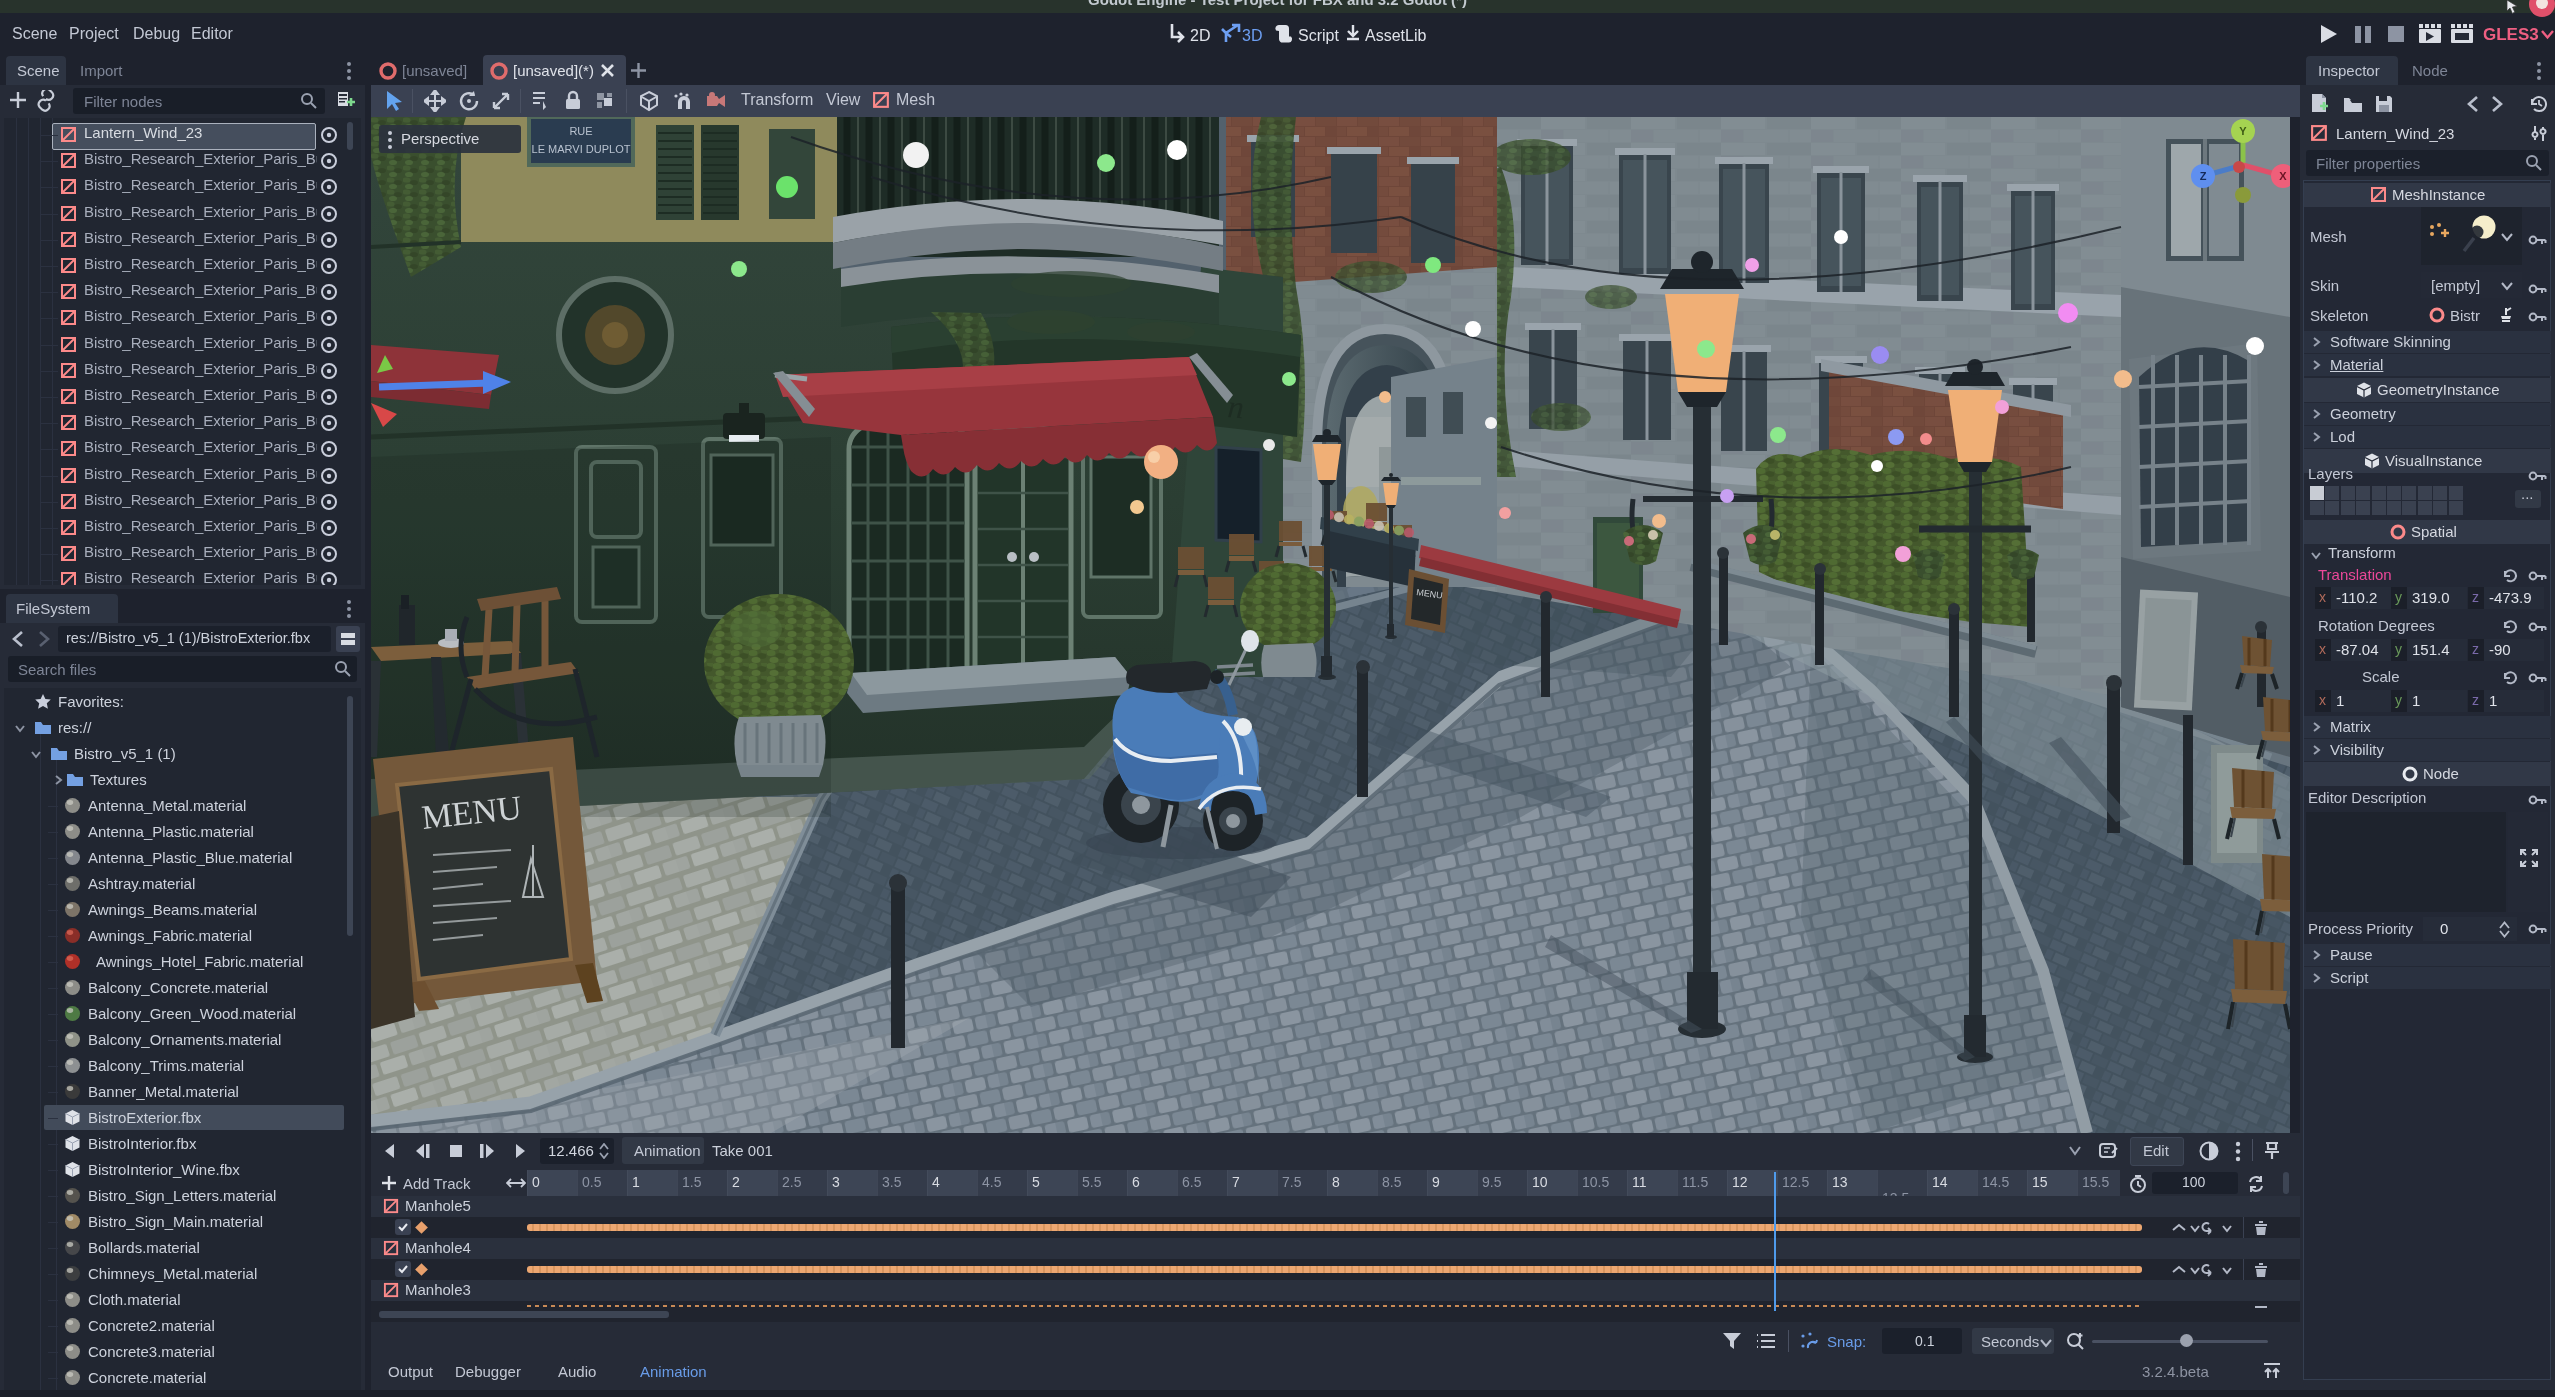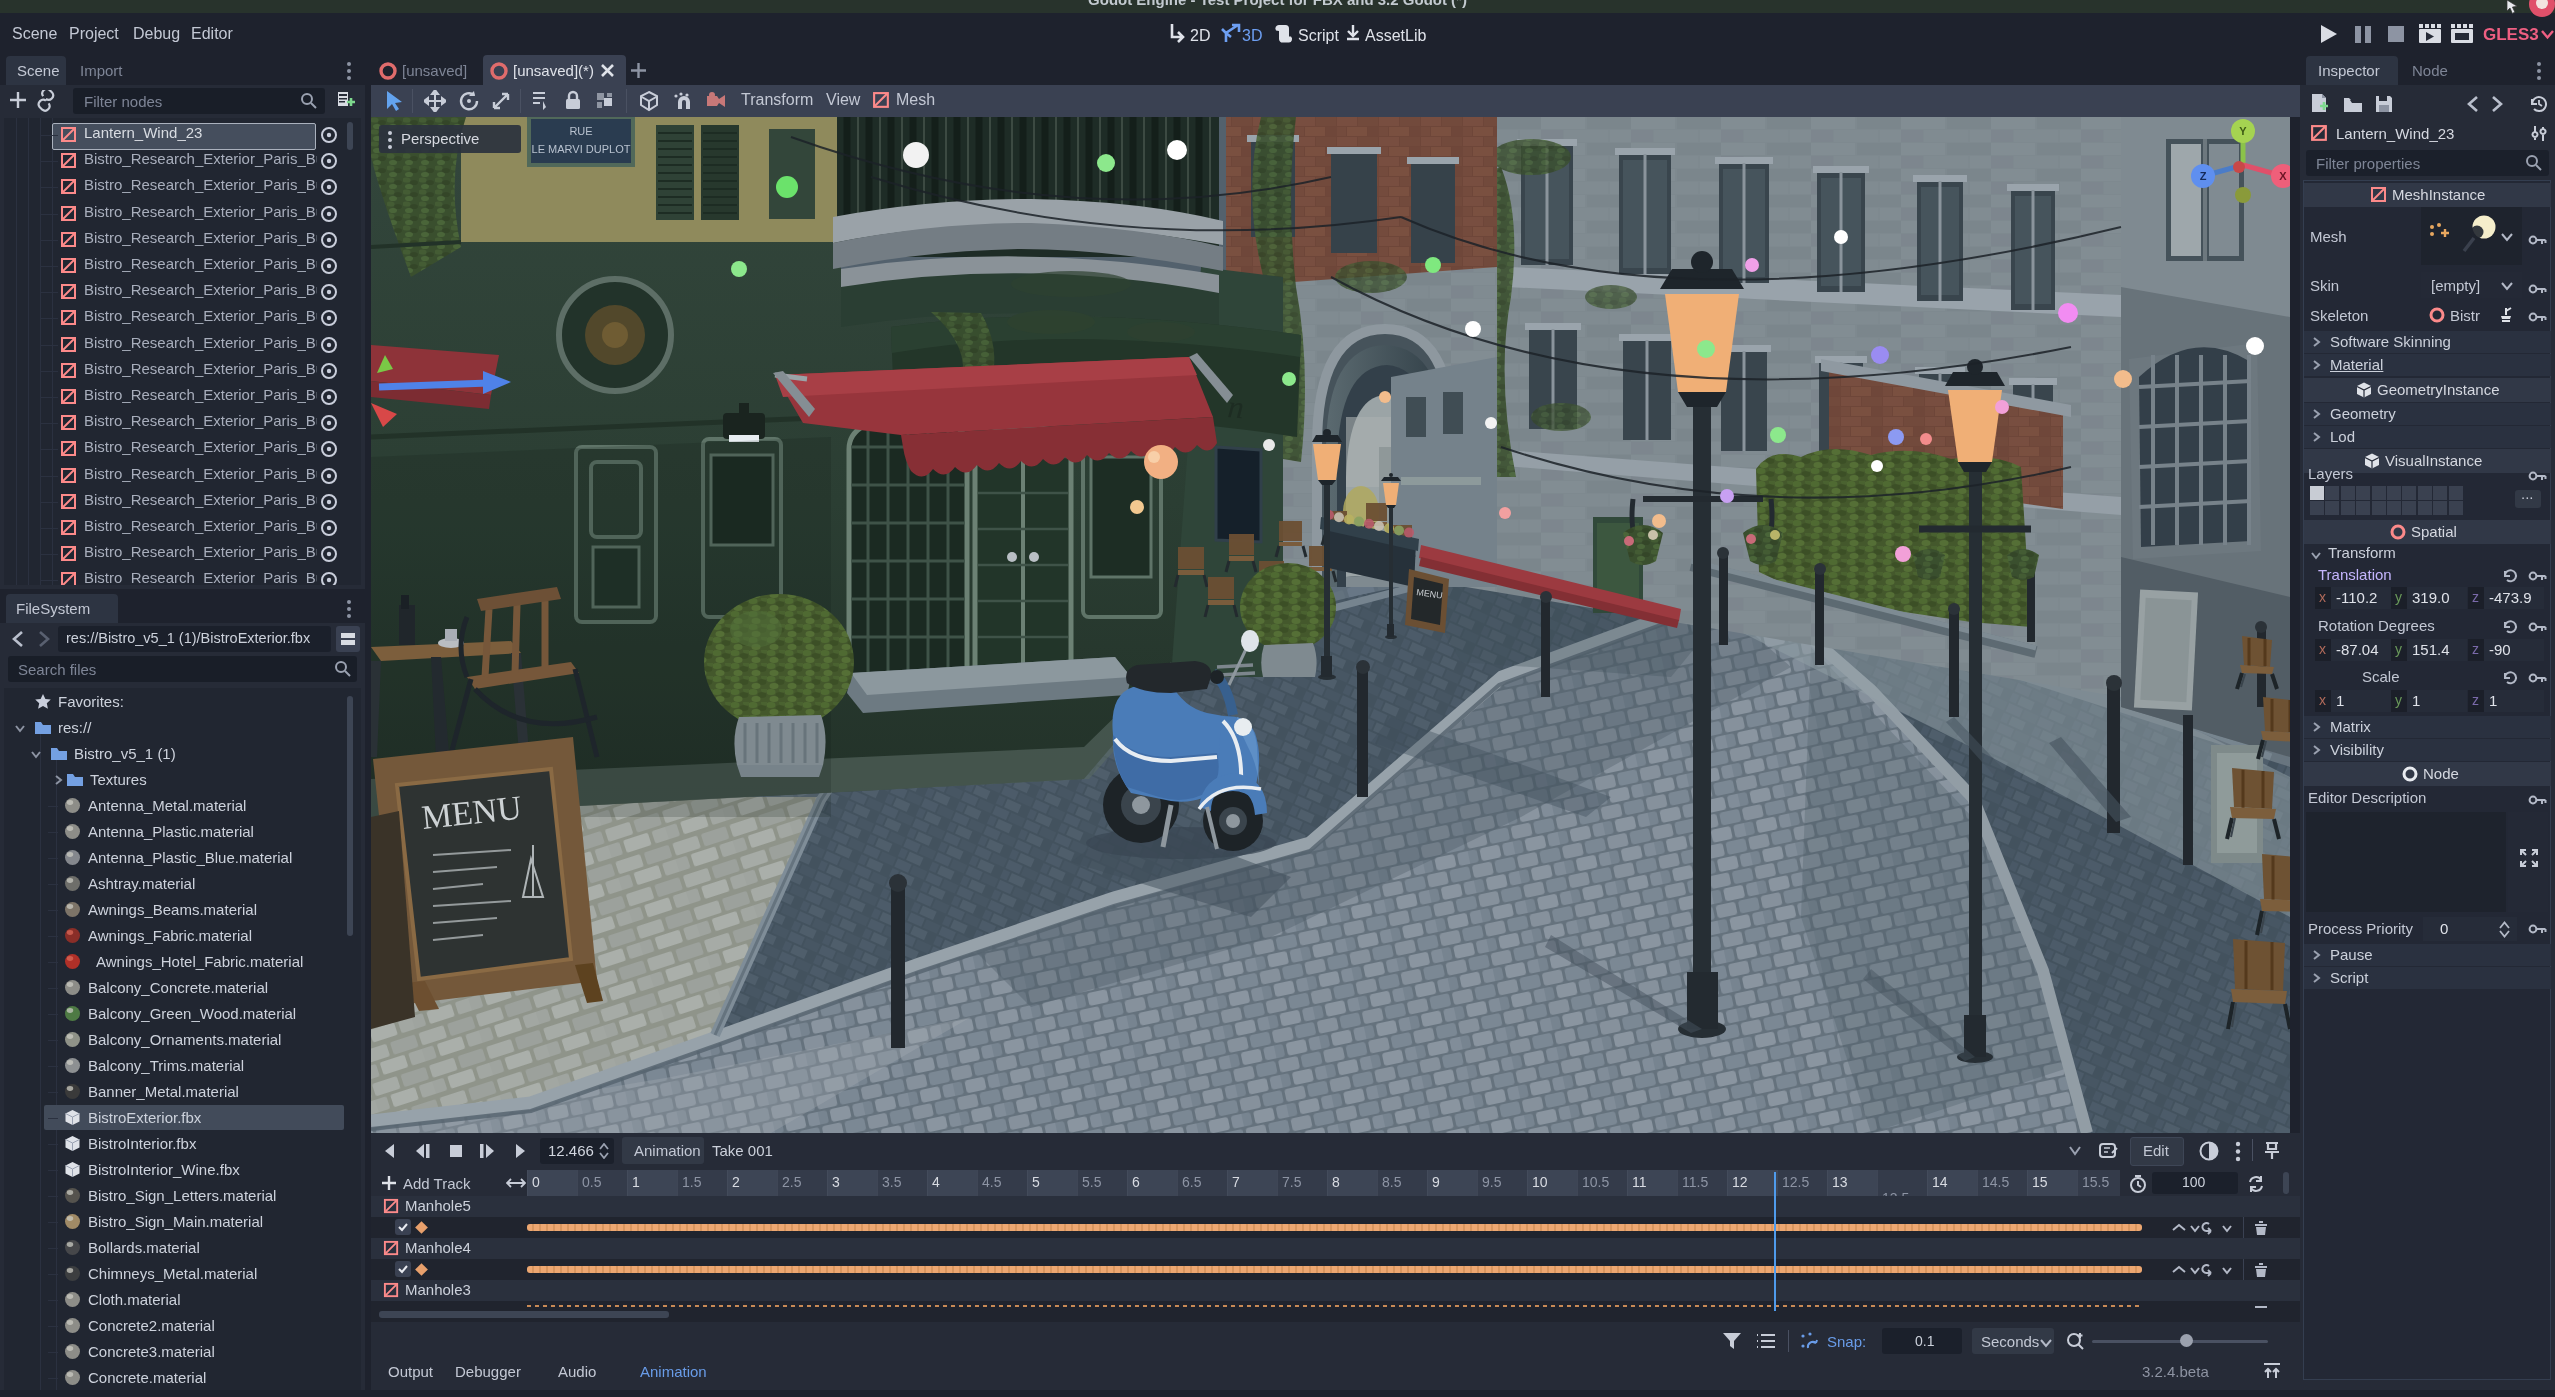--- a/index.html
+++ b/index.html
@@ -1715,21 +1715,21 @@
 <div class="abs" style="left:2521px;top:485px;color:#c3c8d4;font-size:15px;">...</div>
 <div class="abs hdr" style="left:2304px;top:520px;width:247px;height:24px;"></div>
       <svg class="abs" style="left:2389px;top:523px;" width="18" height="18" viewBox="0 0 18 18">
         <circle cx="9" cy="9" r="6" fill="none" stroke="#fc8a8a" stroke-width="3"></circle>
       </svg>
       <div class="abs" style="left:2411px;top:523px;color:#d5d8e0;font-size:15px;">Spatial</div>
 <svg class="abs" style="left:2310px;top:550px;" width="12" height="12">
         <path d="M2 3 l4 5 4 -5" stroke="#9aa1b0" stroke-width="2" fill="none"></path>
       </svg>
 <div class="abs" style="left:2328px;top:544px;color:#ccd1db;font-size:15px;">Transform</div>
-<div class="abs" style="left:2318px;top:566px;color:#c4b5fd;font-size:15px;">Translation</div>
+<div class="abs" style="left:2318px;top:566px;color:#ec4899;font-size:15px;">Translation</div>
 <svg class="abs" style="left:2502px;top:568px;" width="17" height="15" viewBox="0 0 17 15">
         <path d="M3 8 a5.5 5.5 0 1 1 2 4" stroke="#b3b9c7" stroke-width="2" fill="none"></path>
         <path d="M3 3 v5 h5" fill="none" stroke="#b3b9c7" stroke-width="2"></path>
       </svg>
 <svg class="abs" style="left:2528px;top:569px;" width="20" height="14" viewBox="0 0 20 14">
         <circle cx="5" cy="7" r="3.4" fill="none" stroke="#b3b9c7" stroke-width="2"></circle>
         <path d="M8.5 7 h9 M14 7 v4 M17.5 7 v3" stroke="#b3b9c7" stroke-width="2" fill="none"></path>
       </svg>
 <div class="abs" style="left:2315px;top:587px;width:16px;height:22px;background:#1b1f29;"></div>
       <div class="abs" style="left:2319px;top:589px;color:#b06a5a;font-size:14px;">x</div>

